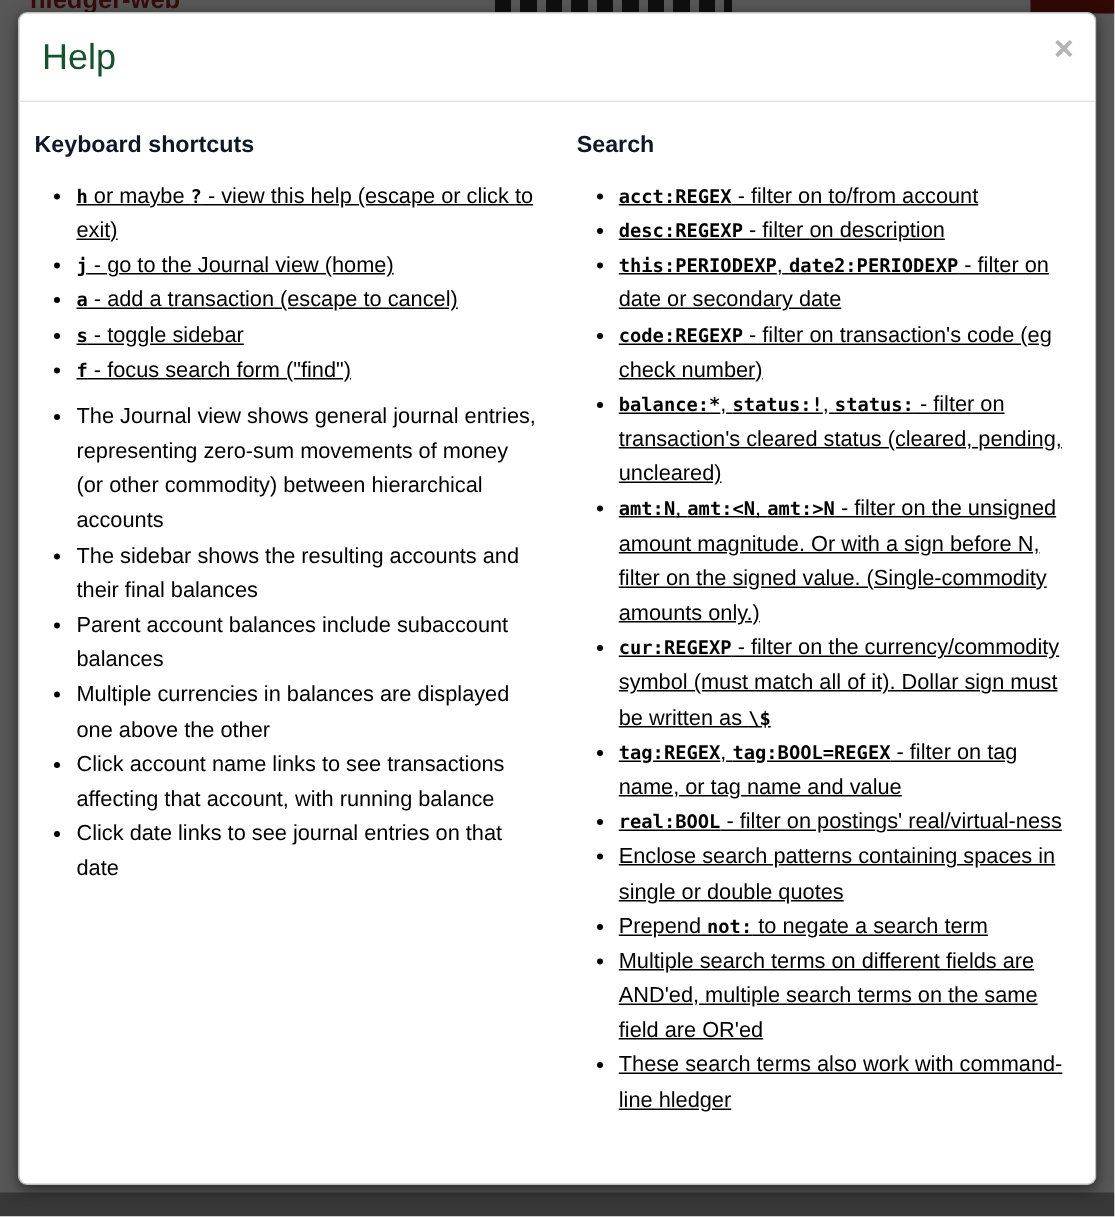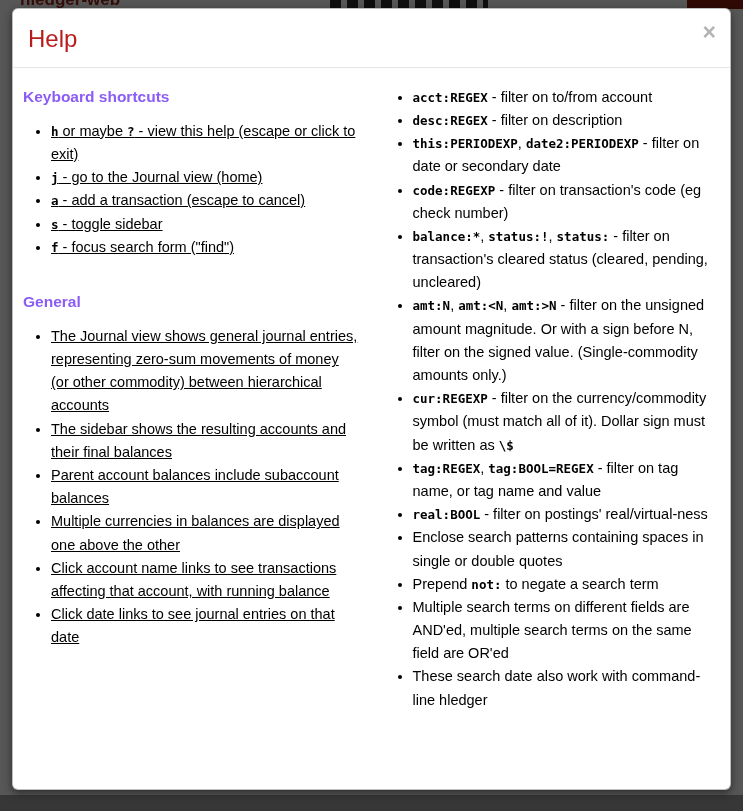--- a/index.html
+++ b/index.html
@@ -26,32 +26,32 @@
 
   .backdrop { position:absolute; inset:0; background:rgba(0,0,0,0.66); }
 
   
   .modal-box {
     position:absolute; top:8px; left:12px; width:719px; min-height:782px;
     background:#fff; border:1px solid rgba(0,0,0,0.25); border-radius:6px;
     box-shadow:0 3px 9px rgba(0,0,0,0.5); z-index:10;
   }
   .modal-header { position:relative; padding:16px 15px 13px 15px; border-bottom:1px solid #e5e5e5; }
-  .modal-title { font-size:24px; font-weight:500; color:#b91c1c; line-height:1.2; font-family:"Liberation Sans",sans-serif; }
+  .modal-title { font-size:24px; font-weight:500; color:#14532d; line-height:1.2; font-family:"Liberation Sans",sans-serif; }
   .close-btn {
     position:absolute; top:12px; right:14px;
     background:none; border:0; cursor:pointer;
     font-size:23px; line-height:1; color:#b4b4b4; font-weight:bold;
     font-family:"Liberation Sans",sans-serif;
   }
 
   .modal-body { display:flex; gap:26px; padding:18px 10px 26px 10px; }
   .col { flex:1 1 0; min-width:0; }
 
-  .col h3 { font-size:15.5px; font-weight:700; color:#8b5cf6; margin:2px 0 14px 0; }
+  .col h3 { font-size:15.5px; font-weight:700; color:#0f172a; margin:2px 0 14px 0; }
   .col h3 + ul { margin-bottom:8px;text-decoration:underline; }
   .col h3.second { margin-top:34px; }
 
   .col ul { list-style:disc; padding-left:28px; margin:0; }
   .col li { font-size:14.5px; line-height:1.6; color:#000; }
   .col li code {
     font-family:"DejaVu Sans Mono","Liberation Mono",monospace;
     font-weight:bold; font-size:12.5px; color:#000;
   }
 </style>
@@ -75,41 +75,41 @@
   <div class="modal-body">
     <div class="col">
       <h3>Keyboard shortcuts</h3>
       <ul>
           <li><code>h</code> or maybe <code>?</code> - view this help (escape or click to exit)</li>
           <li><code>j</code> - go to the Journal view (home)</li>
           <li><code>a</code> - add a transaction (escape to cancel)</li>
           <li><code>s</code> - toggle sidebar</li>
           <li><code>f</code> - focus search form ("find")</li>
         </ul>
-      <h3 class="second">General</h3>
       <ul>
           <li>The Journal view shows general journal entries, representing zero-sum movements of money (or other commodity) between hierarchical accounts</li>
           <li>The sidebar shows the resulting accounts and their final balances</li>
           <li>Parent account balances include subaccount balances</li>
           <li>Multiple currencies in balances are displayed one above the other</li>
           <li>Click account name links to see transactions affecting that account, with running balance</li>
           <li>Click date links to see journal entries on that date</li>
         </ul>
     </div>
     <div class="col">
+      <h3>Search</h3>
       <ul>
           <li><code>acct:REGEX</code> - filter on to/from account</li>
-          <li><code>desc:REGEX</code> - filter on description</li>
+          <li><code>desc:REGEXP</code> - filter on description</li>
           <li><code>this:PERIODEXP</code>, <code>date2:PERIODEXP</code> - filter on date or secondary date</li>
           <li><code>code:REGEXP</code> - filter on transaction's code (eg check number)</li>
           <li><code>balance:*</code>, <code>status:!</code>, <code>status:</code> - filter on transaction's cleared status (cleared, pending, uncleared)</li>
           <li><code>amt:N</code>, <code>amt:&lt;N</code>, <code>amt:&gt;N</code> - filter on the unsigned amount magnitude. Or with a sign before N, filter on the signed value. (Single-commodity amounts only.)</li>
           <li><code>cur:REGEXP</code> - filter on the currency/commodity symbol (must match all of it). Dollar sign must be written as <code>\$</code></li>
           <li><code>tag:REGEX</code>, <code>tag:BOOL=REGEX</code> - filter on tag name, or tag name and value</li>
           <li><code>real:BOOL</code> - filter on postings' real/virtual-ness</li>
           <li>Enclose search patterns containing spaces in single or double quotes</li>
           <li>Prepend <code>not:</code> to negate a search term</li>
           <li>Multiple search terms on different fields are AND'ed, multiple search terms on the same field are OR'ed</li>
-          <li>These search date also work with command-line hledger</li>
+          <li>These search terms also work with command-line hledger</li>
         </ul>
     </div>
   </div>
 </div>
 
 </body></html>

